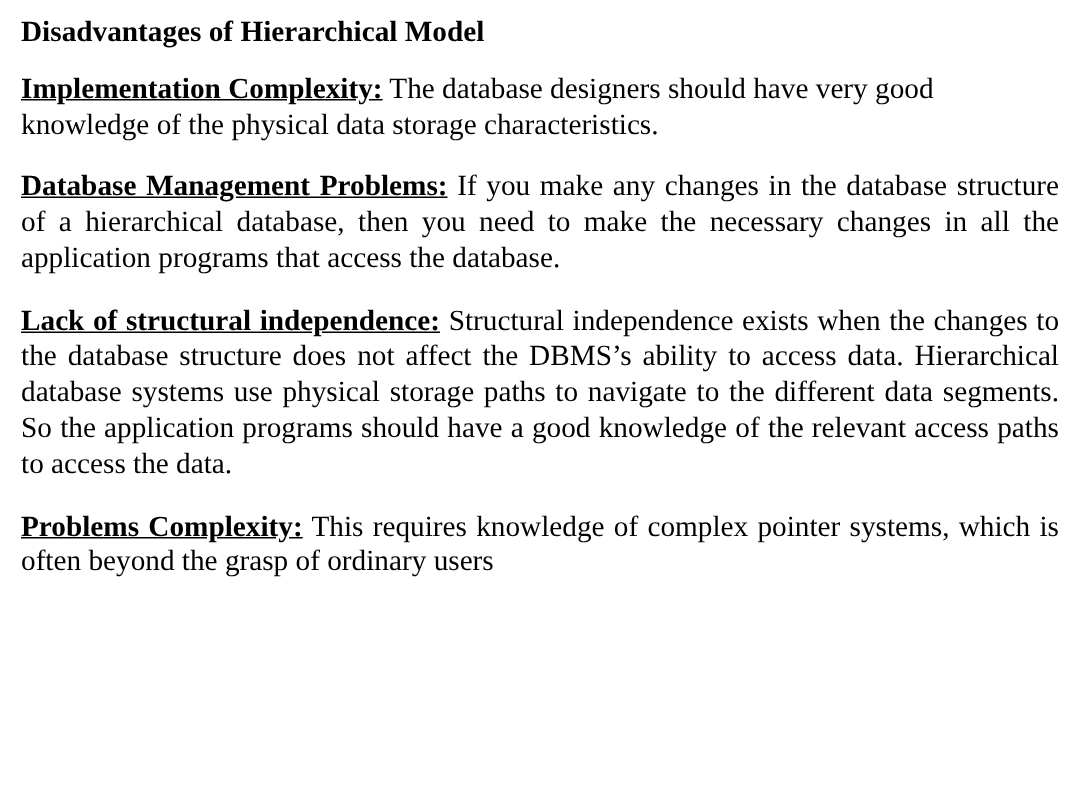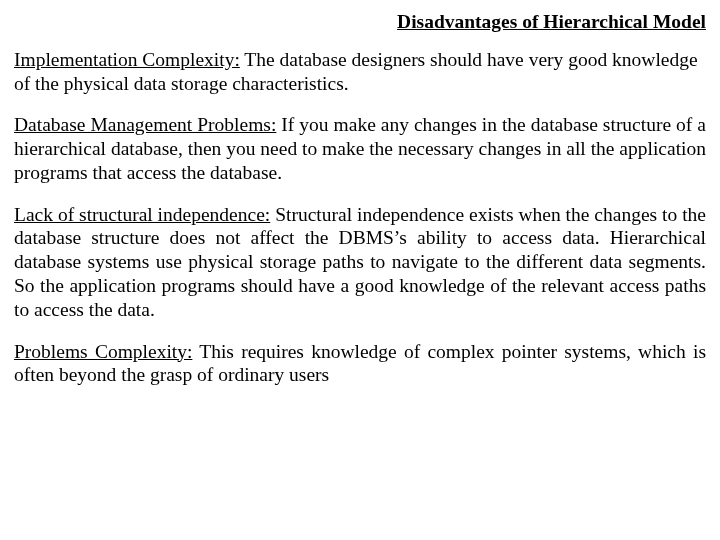--- a/index.html
+++ b/index.html
@@ -9,32 +9,30 @@
       height: 540px;
       box-sizing: border-box;
       font-family: "Times New Roman", Times, serif;
       font-size: 19.5px;
       line-height: 1.22;
       color: #000;
       background: #fff;
     }
     .title {
       font-weight: bold;
-      text-decoration: underline;
       margin-bottom: 14px;
-      text-align: right;
     }
     .para {
       margin-bottom: 18px;
     }
     .para.justify {
       text-align: justify;
     }
     .lead {
-      font-weight: normal;
+      font-weight: bold;
       text-decoration: underline;
     }
     .body-text {
       font-weight: normal;
     }
     .last {
       margin-bottom: 0;
     }
   </style>
 </head>

